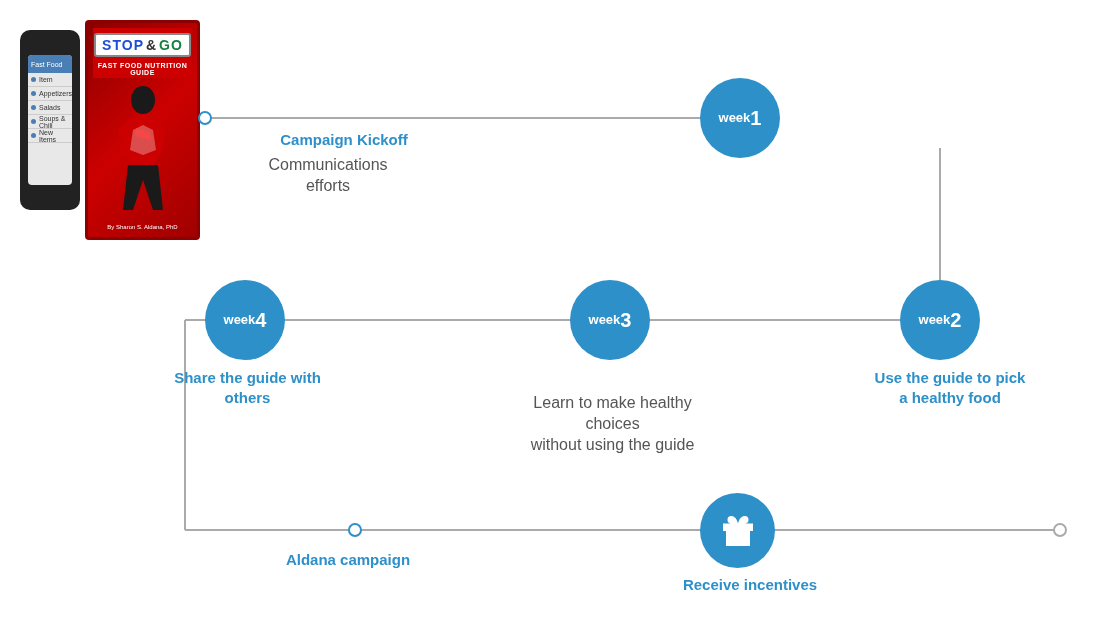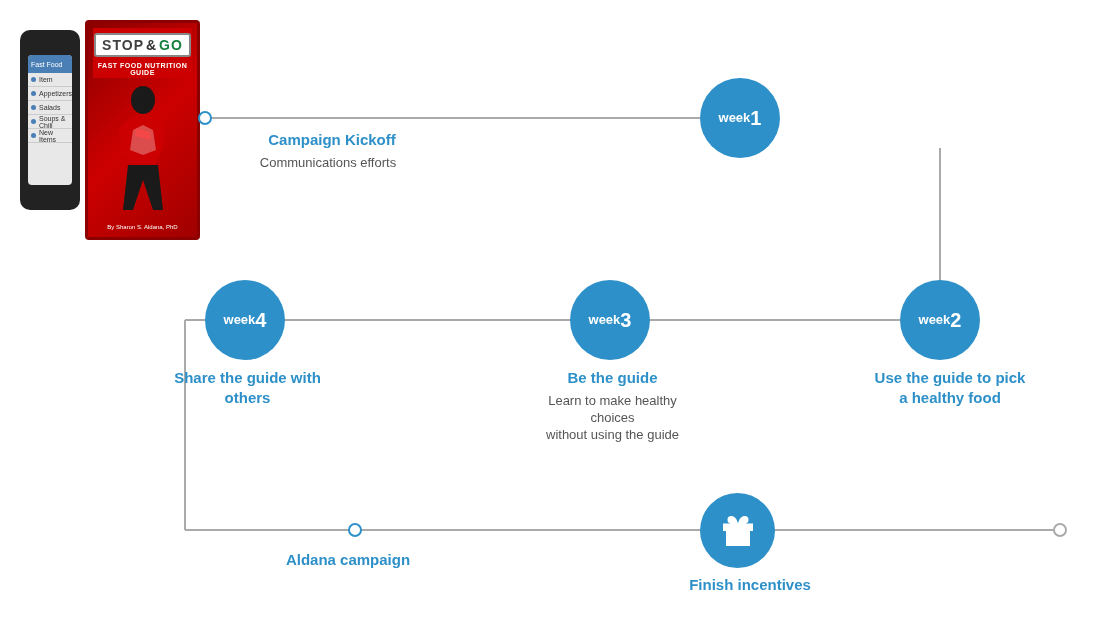--- a/index.html
+++ b/index.html
@@ -83,21 +83,21 @@
       color: #2e90c8;
       font-size: 15px;
       font-weight: bold;
       line-height: 1.3;
     }
 
     .node-sublabel {
       position: absolute;
       text-align: center;
       color: #555;
-      font-size: 13px;
+      font-size: 16px;
       line-height: 1.3;
     }
 
     .phone-img {
       position: absolute;
       top: 30px;
       left: 20px;
       width: 60px;
       height: 180px;
       background: #222;
@@ -148,21 +148,21 @@
       margin: 3px 0;
       font-size: 14px;
       font-weight: 900;
       letter-spacing: 1px;
       color: #cc0000;
       display: flex;
       align-items: center;
       gap: 2px;
     }
 
-    .stop-text { color: #404040; }
+    .stop-text { color: #1d4ed8; }
     .amp-text { color: #333; }
     .go-text { color: #15803d; }
 
     .book-subtitle {
       color: #fff;
       font-size: 7px;
       text-align: center;
       font-weight: bold;
       letter-spacing: 0.5px;
       margin-top: 2px;
@@ -270,21 +270,21 @@
         </svg>
       </div>
       <div style="color:#fff;font-size:6px;text-align:center;padding:2px;">
         By Sharon S. Aldana, PhD
       </div>
     </div>
   </div>
 
   <div class="small-dot" style="width:14px;height:14px;left:198px;top:111px;"></div>
 
-  <div class="node-label" style="left:252px;top:130px;width:160px;">
+  <div class="node-label" style="left:264px;top:130px;width:160px;">
     <span>Campaign Kickoff</span>
   </div>
   <div class="node-sublabel" style="left:248px;top:155px;width:160px;">
     <span>Communications efforts</span>
   </div>
 
   <div class="week-circle" style="width:80px;height:80px;left:700px;top:78px;">
     <span class="wlabel">week</span>
     <span class="wnum">1</span>
   </div>
@@ -297,23 +297,20 @@
 
   <div class="node-label" style="left:855px;top:368px;width:190px;">
     Use the guide to pick<br>a healthy food
   </div>
 
   <div class="week-circle" style="width:80px;height:80px;left:570px;top:280px;">
     <span class="wlabel">week</span>
     <span class="wnum">3</span>
   </div>
 
-  <div class="node-label" style="left:530px;top:368px;width:165px;">
-    Be the guide
-  </div>
   <div class="node-sublabel" style="left:530px;top:393px;width:165px;">
     Learn to make healthy choices<br>without using the guide
   </div>
 
   <div class="week-circle" style="width:80px;height:80px;left:205px;top:280px;">
     <span class="wlabel">week</span>
     <span class="wnum">4</span>
   </div>
 
   <div class="node-label" style="left:165px;top:368px;width:165px;">
@@ -326,18 +323,18 @@
     <span>Aldana campaign</span>
   </div>
 
   <div class="incentive-circle" style="width:75px;height:75px;left:700px;top:493px;">
     <svg viewBox="0 0 24 24">
       <path d="M20 12v10H4V12M22 7H2v5h20V7zM12 22V7M12 7H7.5a2.5 2.5 0 0 1 0-5C11 2 12 7 12 7zM12 7h4.5a2.5 2.5 0 0 0 0-5C13 2 12 7 12 7z"></path>
     </svg>
   </div>
 
   <div class="node-label" style="left:650px;top:575px;width:200px;">
-    <span>Finish incentives</span>
+    <span>Receive incentives</span>
   </div>
 
   <div class="small-dot-gray" style="width:14px;height:14px;left:1053px;top:523px;"></div>
 
 </div>
 
 </body></html>

